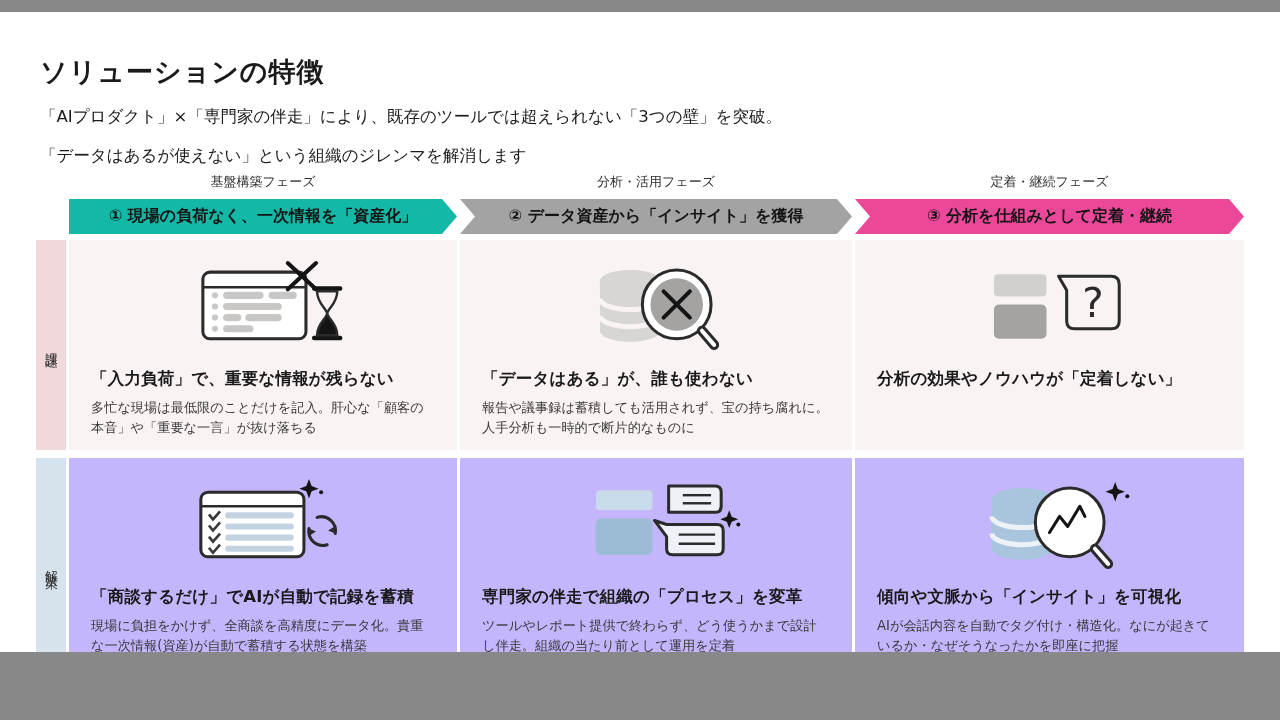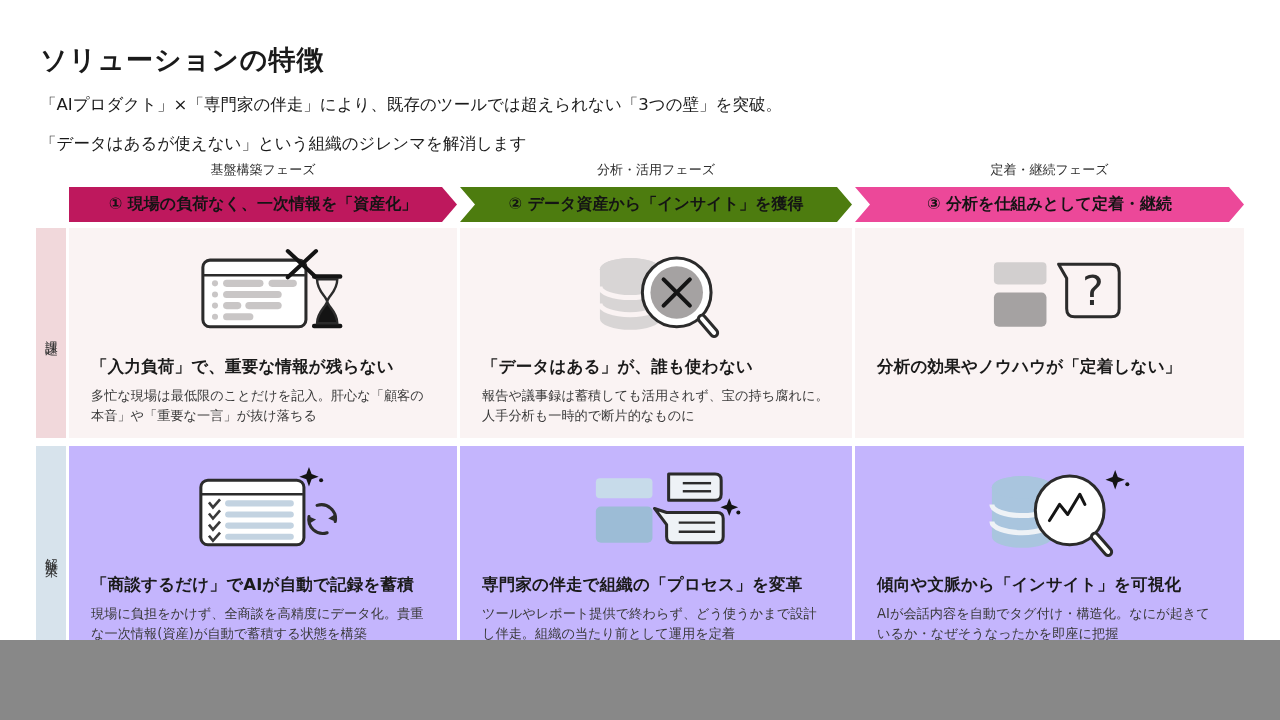--- a/index.html
+++ b/index.html
@@ -1,40 +1,40 @@
 <!DOCTYPE html>
 <html><head>
 <meta charset="utf-8">
 <style>
   * { margin:0; padding:0; box-sizing:border-box; }
   html,body { background:#888; }
   .slide {
     position:relative; width:1280px; height:640px; background:#ffffff;
     font-family:"DejaVu Sans","Liberation Sans",sans-serif;
-    color:#1a1a1a; overflow:hidden; margin:0 auto;
+    color:#1a1a1a; overflow:hidden; margin:12px auto;
   }
   .title { position:absolute; left:40px; top:42px; font-size:27px; font-weight:bold; letter-spacing:1px; }
   .subtitle1 { position:absolute; left:40px; top:94px; font-size:16.5px; }
   .subtitle2 { position:absolute; left:40px; top:133px; font-size:16.5px; }
 
   .grid {
     position:absolute; left:36px; width:1208px;
     display:grid; grid-template-columns:30px 388px 392px 389px; column-gap:3px;
   }
   .phase-labels { top:161px; height:22px; }
   .phase-label { grid-column:span 1; text-align:center; font-size:13px; color:#2e2e2e; }
   .spacer { }
 
   .arrow-row { top:187px; height:35px; }
   .arrow {
     height:35px; display:flex; align-items:center; justify-content:center;
     font-size:16px; font-weight:bold; color:#141414; white-space:nowrap;
   }
-  .arrow-1 { background:#be185d; clip-path:polygon(0 0, calc(100% - 15px) 0, 100% 50%, calc(100% - 15px) 100%, 0 100%); }
-  .arrow-2 { background:#4d7c0f; clip-path:polygon(0 0, calc(100% - 15px) 0, 100% 50%, calc(100% - 15px) 100%, 0 100%, 15px 50%); }
+  .arrow-1 { background:#14b8a6; clip-path:polygon(0 0, calc(100% - 15px) 0, 100% 50%, calc(100% - 15px) 100%, 0 100%); }
+  .arrow-2 { background:#a3a3a3; clip-path:polygon(0 0, calc(100% - 15px) 0, 100% 50%, calc(100% - 15px) 100%, 0 100%, 15px 50%); }
   .arrow-3 { background:#ec4899; clip-path:polygon(0 0, calc(100% - 15px) 0, 100% 50%, calc(100% - 15px) 100%, 0 100%, 15px 50%); }
 
   .table { top:228px; row-gap:8px; grid-template-rows:210px 212px; }
   .row-label {
     display:flex; align-items:center; justify-content:center;
     writing-mode:vertical-rl; text-orientation:upright;
     font-size:13px; letter-spacing:3px; color:#333;
   }
   .row-label.issue { background:#f1d8db; }
   .row-label.solution { background:#d7e3ec; }

